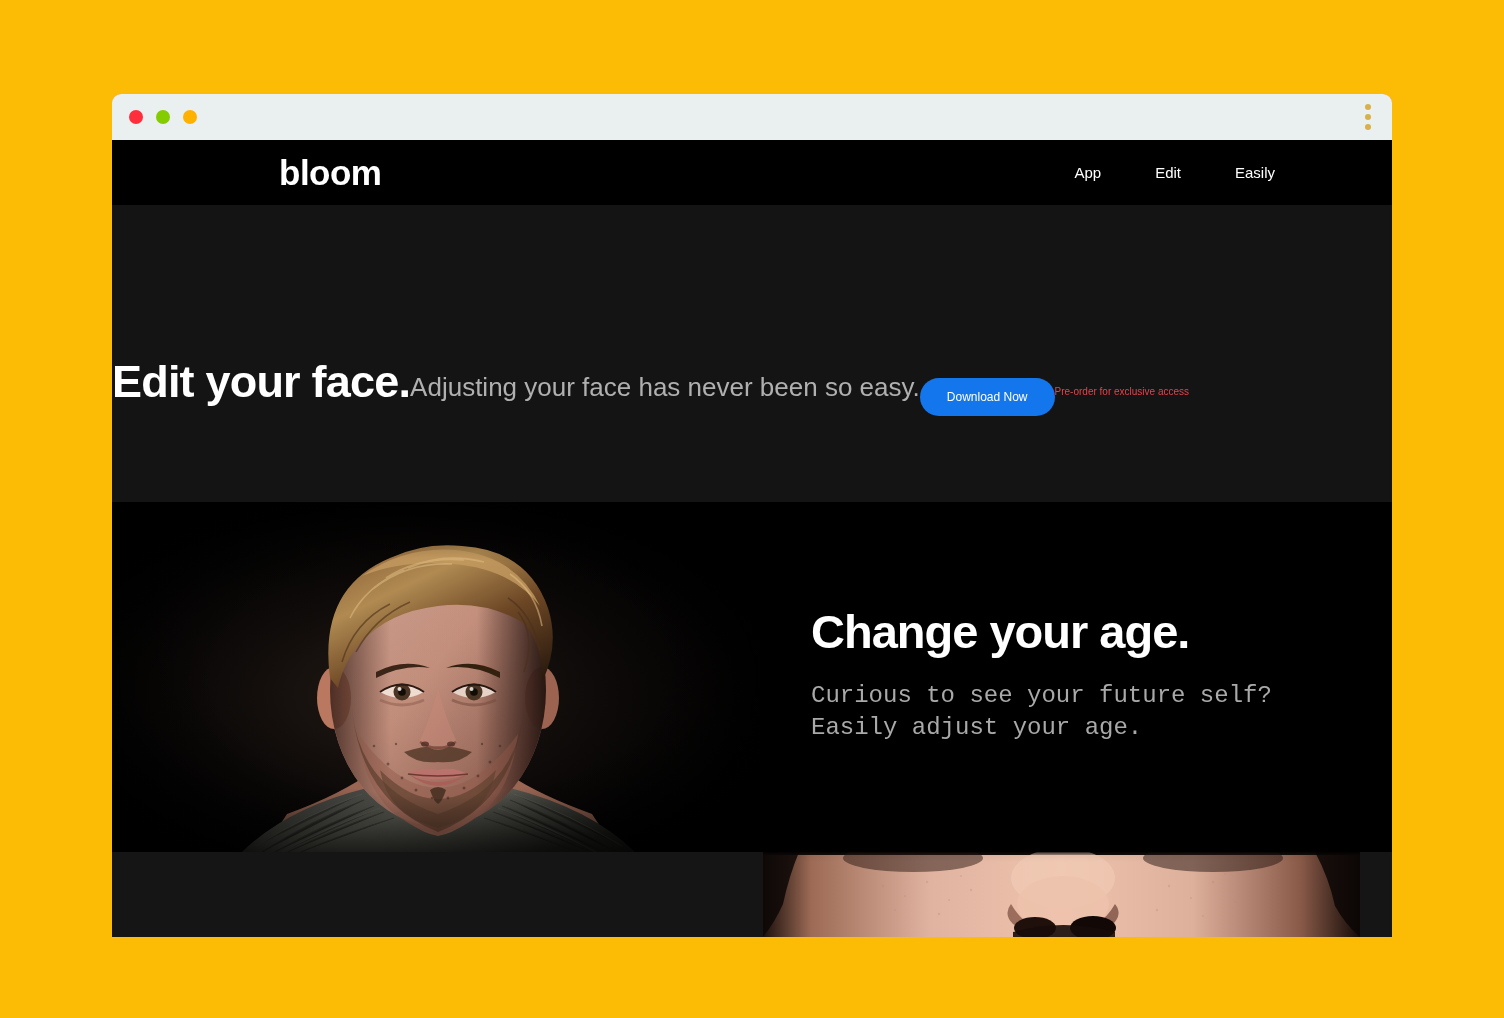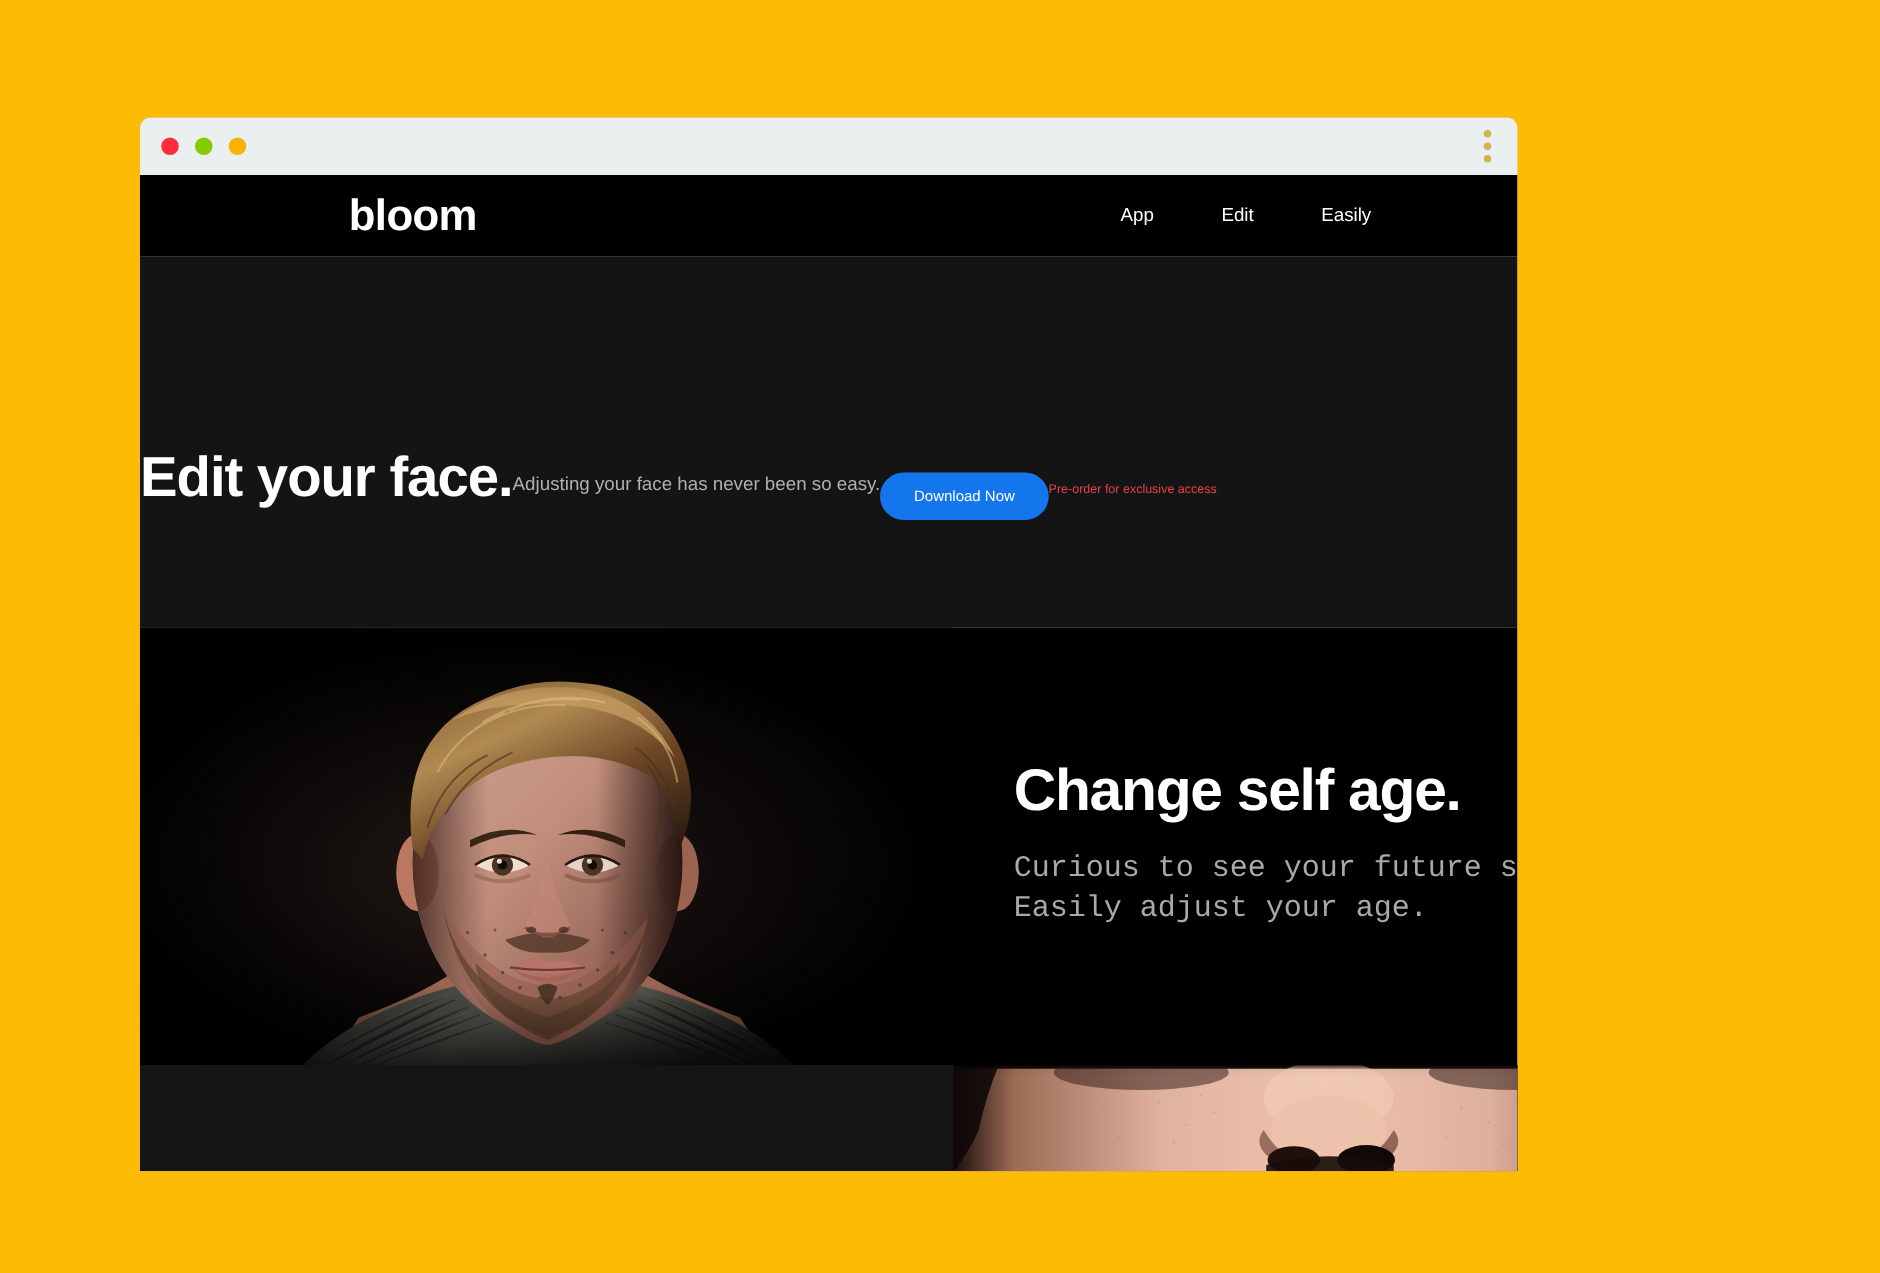--- a/index.html
+++ b/index.html
@@ -15,25 +15,25 @@
     background: #FCBC06;
     font-family: "Liberation Sans", sans-serif;
     -webkit-font-smoothing: antialiased;
   }
 
   
   .browser-window {
     position: absolute;
     left: 112px;
     top: 94px;
-    width: 1102px;
+    width: 1280px;
     height: 843px;
     border-radius: 9px 9px 0 0;
     overflow: hidden;
-    background: #f9a8d4;
+    background: #f97316;
   }
 
   .titlebar {
     position: relative;
     height: 46px;
     background: #EAEFEF;
     display: flex;
     align-items: center;
   }
 
@@ -114,21 +114,21 @@
   }
   .hero-title {
     color: #FFFFFF;
     font-size: 45px;
     font-weight: bold;
     letter-spacing: -0.8px;
     line-height: 1.05;
   }
   .hero-subtitle {
     color: #B0B0B0;
-    font-size: 15px;
+    font-size: 26px;
     margin-top: 10px;
     font-weight: normal;
   }
   .cta-button {
     margin-top: 29px;
     background: #1476EC;
     color: #FFFFFF;
     border: none;
     border-radius: 999px;
     font-size: 12px;
@@ -378,21 +378,21 @@
           <path d="M296 272 Q312 264 326 268 Q340 264 356 272 Q340 278 326 277 Q312 278 296 272 Z" fill="#b9736c"></path>
           <path d="M296 272 Q326 288 356 272 Q340 284 326 284 Q312 284 296 272 Z" fill="#a96059"></path>
           <path d="M296 272 Q326 276 356 272" fill="none" stroke="#5f3028" stroke-width="1.6" opacity="0.85"></path>
 
           <rect width="650" height="350" fill="url(#vignette)"></rect>
         </g>
       </svg>
     </div>
 
     <div class="age-copy">
-      <h2 class="age-title">Change self age.</h2>
+      <h2 class="age-title">Change your age.</h2>
       <p class="age-subtitle">Curious to see your future self?
 Easily adjust your age.</p>
     </div>
   </section>
 
   <section class="bottom-strip">
     <div class="closeup">
       <svg width="597" height="85" viewBox="0 0 597 85" xmlns="http://www.w3.org/2000/svg">
         <defs>
           <linearGradient id="cuSkin" x1="0%" y1="0%" x2="100%" y2="0%">

